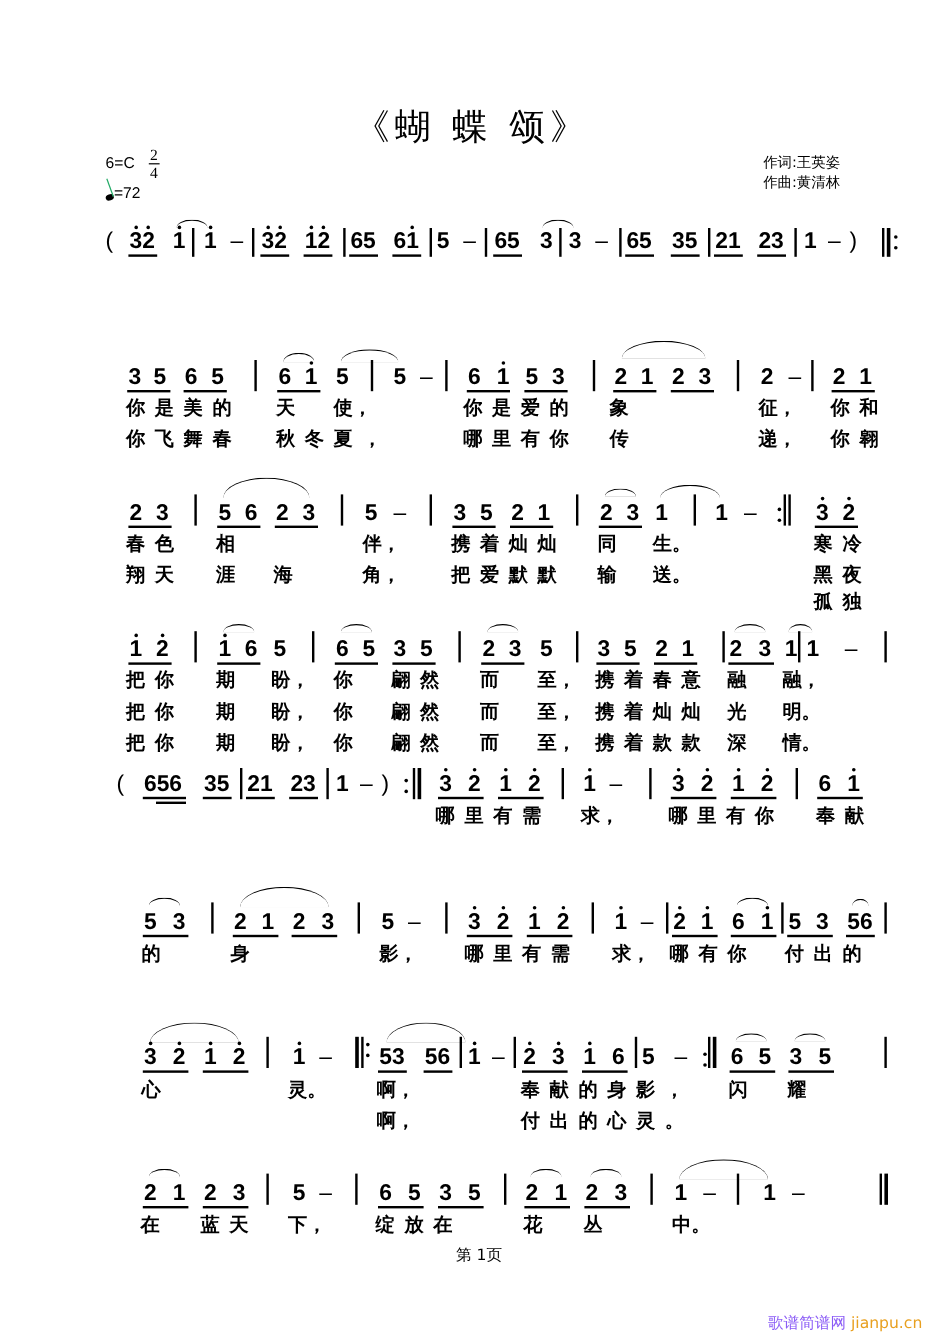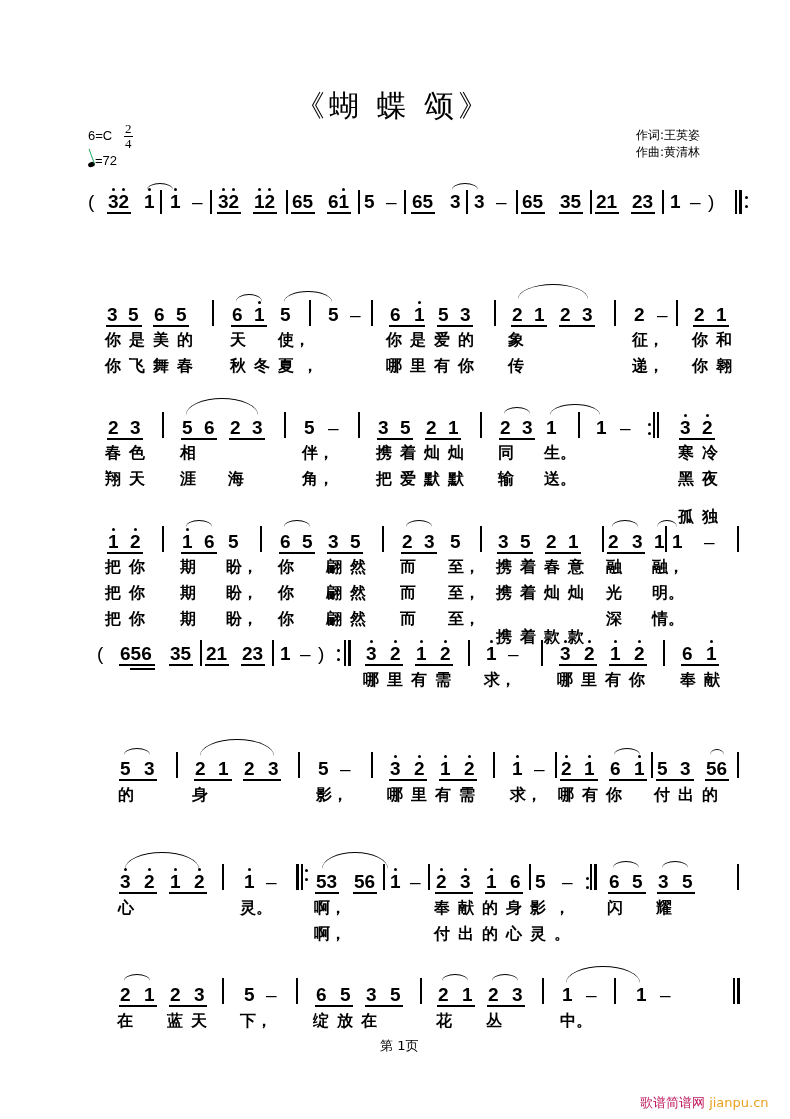--- a/index.html
+++ b/index.html
@@ -206,21 +206,21 @@
   <span class="ly" style="left:678px;top:443px;letter-spacing:8px">寒冷</span>
 
   <span class="ly" style="left:105px;top:469px;letter-spacing:8px">翔天</span>
   <span class="ly" style="left:180px;top:469px">涯</span>
     <span class="ly" style="left:228px;top:469px">海</span>
     <span class="ly" style="left:302px;top:469px">角，</span>
   <span class="ly" style="left:376px;top:469px;letter-spacing:8px">把爱默默</span>
   <span class="ly" style="left:498px;top:469px">输</span>
     <span class="ly" style="left:544px;top:469px">送。</span>
   <span class="ly" style="left:678px;top:469px;letter-spacing:8px">黑夜</span>
-  <span class="ly" style="left:678px;top:507px;letter-spacing:8px">孤独</span>
+  <span class="ly" style="left:678px;top:492px;letter-spacing:8px">孤独</span>
 </div>
 
 <div>
   <span class="n" style="left:108px;top:532px">1</span>
     <span class="dot" style="left:112px;top:528px"></span>
   <span class="n" style="left:130px;top:532px">2</span>
     <span class="dot" style="left:134px;top:528px"></span>
     <span class="ul" style="left:107px;top:552px;width:36px"></span>
   <span class="bar" style="left:162px;top:526px;height:26px"></span>
   <span class="n" style="left:182px;top:532px">1</span>
@@ -284,21 +284,21 @@
   <span class="ly" style="left:606px;top:583px">光</span>
     <span class="ly" style="left:652px;top:583px">明。</span>
 
   <span class="ly" style="left:105px;top:609px;letter-spacing:8px">把你</span>
   <span class="ly" style="left:180px;top:609px">期</span>
     <span class="ly" style="left:226px;top:609px">盼，</span>
   <span class="ly" style="left:278px;top:609px">你</span>
     <span class="ly" style="left:326px;top:609px;letter-spacing:8px">翩然</span>
   <span class="ly" style="left:400px;top:609px">而</span>
     <span class="ly" style="left:448px;top:609px">至，</span>
-  <span class="ly" style="left:496px;top:627px;letter-spacing:8px">携着款款</span>
+  <span class="ly" style="left:496px;top:609px;letter-spacing:8px">携着款款</span>
   <span class="ly" style="left:606px;top:609px">深</span>
     <span class="ly" style="left:652px;top:609px">情。</span>
 </div>
 
 <div>
   <span class="n" style="left:97px;top:644px;font-weight:normal">(</span>
   <span class="n" style="left:120px;top:644px">656</span>
     <span class="ul" style="left:119px;top:664px;width:36px"></span>
     <span class="ul" style="left:130px;top:668px;width:25px"></span>
   <span class="n" style="left:170px;top:644px">35</span>
@@ -520,15 +520,15 @@
   <span class="ly" style="left:167px;top:1011px;letter-spacing:8px">蓝天</span>
   <span class="ly" style="left:240px;top:1011px">下，</span>
   <span class="ly" style="left:313px;top:1011px;letter-spacing:8px">绽放在</span>
   <span class="ly" style="left:436px;top:1011px">花</span>
     <span class="ly" style="left:486px;top:1011px">丛</span>
   <span class="ly" style="left:560px;top:1011px">中。</span>
 </div>
 
 <div class="abs footer">第 1页</div>
 <div class="abs wm">
-  <span style="color:#be185d">歌谱简谱网</span>
+  <span style="color:#8b5cf6">歌谱简谱网</span>
   <span>jianpu.cn</span>
 </div>
 
 </body></html>

